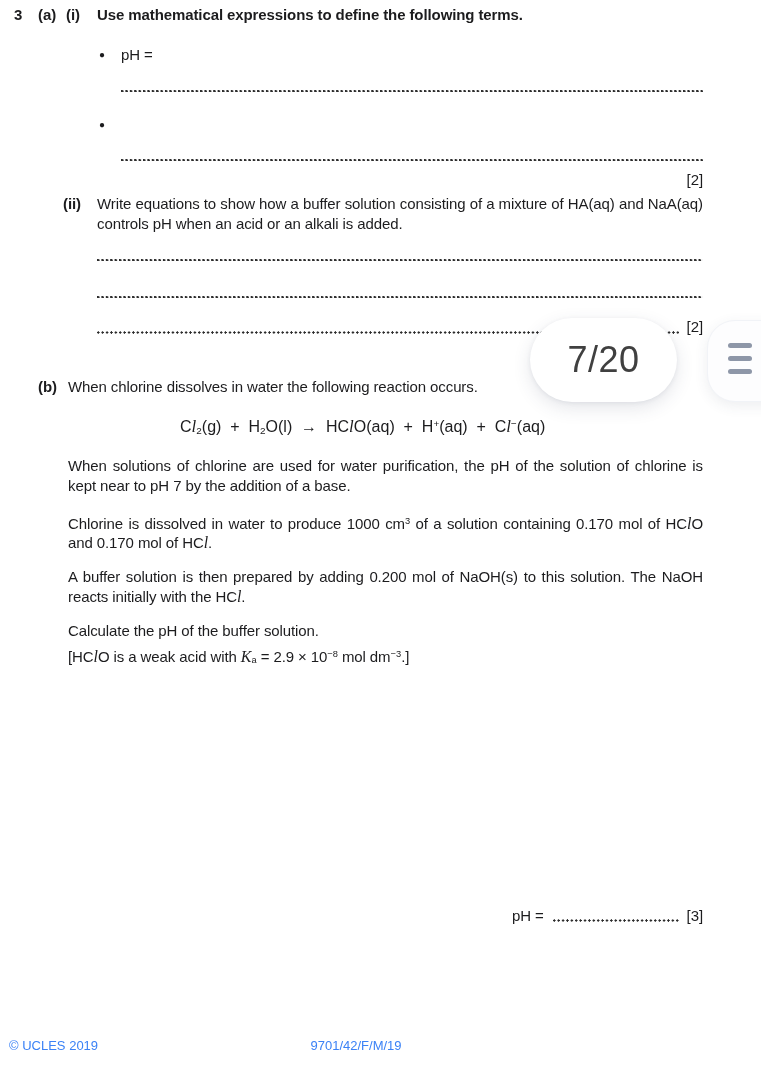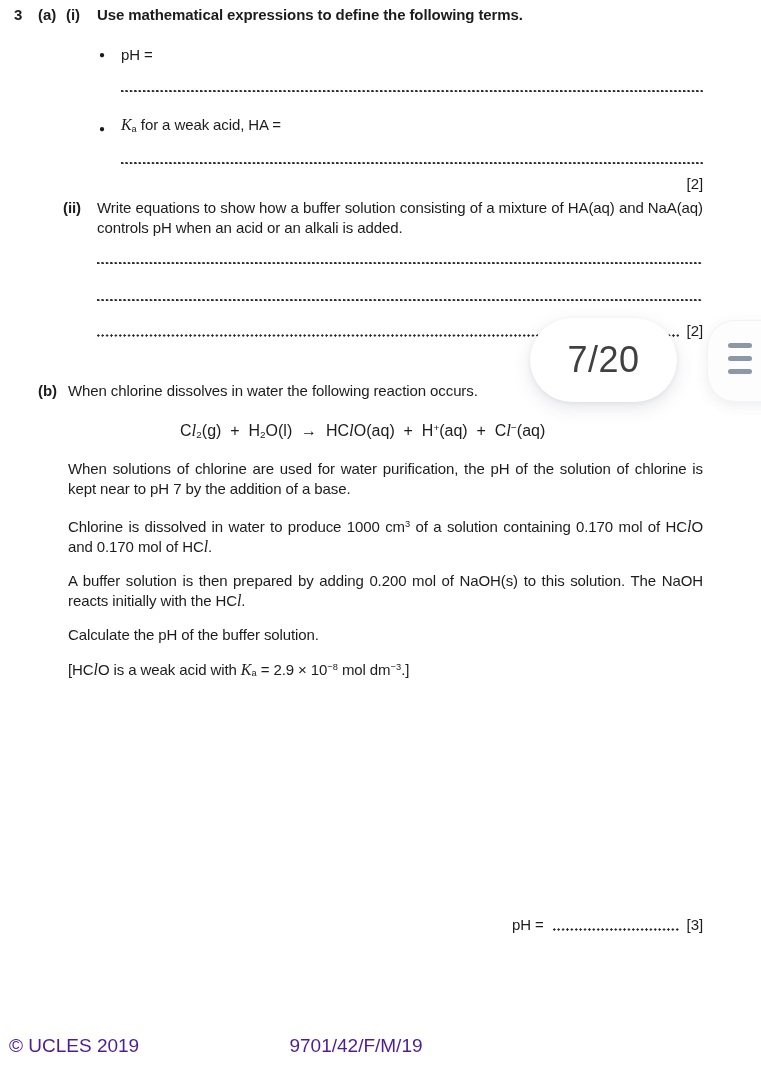--- a/index.html
+++ b/index.html
@@ -56,36 +56,36 @@
   
   .b-row { display:flex; margin-left:24px; margin-top:40px; }
   .b-row .blab { width:30px; font-weight:700; flex:none; }
   .b-row .intro { flex:1; }
   .equation { margin-left:166px; margin-top:16px; font-size:16px; line-height:22px; white-space:pre-wrap; letter-spacing:0; }
   .para { margin-left:54px; text-align:justify; }
   .p1 { margin-top:14px; }
   .p2 { margin-top:15px; }
   .p3 { margin-top:14px; }
   .p4 { margin-top:14px; }
-  .p5 { margin-top:14px; line-height:16px; }
+  .p5 { margin-top:2px; line-height:22px; }
 
   
   .ph-row { display:flex; margin-left:498px; margin-top:234px; height:20px; align-items:flex-end; }
   .ph-row .phlabel { line-height:20px; white-space:nowrap; }
   .ph-row .leader { height:100%; background-position:left 0 bottom 4px; }
   .ph-row .marks { margin-left:8px; line-height:20px; }
   .total-row { text-align:right; margin-top:17px; }
 
   
   .seg-it { font-style:italic; font-family:"Liberation Serif","DejaVu Serif",serif; font-size:1.06em; letter-spacing:0; }
   .seg-sub { font-size:0.62em; vertical-align:-0.18em; letter-spacing:0; }
   .seg-sup { font-size:0.62em; vertical-align:0.5em; letter-spacing:0; }
 
   
-  .footer { position:absolute; left:9px; right:58px; top:1038px; font-size:19px; line-height:16px; color:#4c1d95; letter-spacing:0; }
+  .footer { position:absolute; left:9px; right:58px; top:1038px; font-size:13px; line-height:16px; color:#3b82f6; letter-spacing:0; }
   .footer .copyright { position:absolute; left:0; top:0; }
   .footer .code { text-align:center; }
 
   
   .page-pill {
     position:absolute; left:530px; top:318px; width:147px; height:84px;
     background:#ffffff; border-radius:42px;
     box-shadow:0 6px 18px rgba(52,64,92,0.13), 0 1px 4px rgba(52,64,92,0.08);
     display:flex; align-items:center; justify-content:center;
     cursor:pointer;
@@ -117,21 +117,20 @@
 
     <div class="bullet-row">
       <span class="bullet">●</span>
       <span class="blabel">pH =</span>
       <span class="leader"></span>
     </div>
     <div class="answer-line al-a1"></div>
 
     <div class="bullet-row second">
       <span class="bullet">●</span>
-      <span class="blabel"><span class="seg-it">K</span><span class="seg-sub">a</span><span> for a weak acid, HA =</span></span>
       <span class="leader"></span>
     </div>
     <div class="answer-line al-a2"></div>
 
     <div class="marks-row">
       <span>[2]</span>
     </div>
 
     <div class="ii-row">
       <span class="iilab">(ii)</span>

